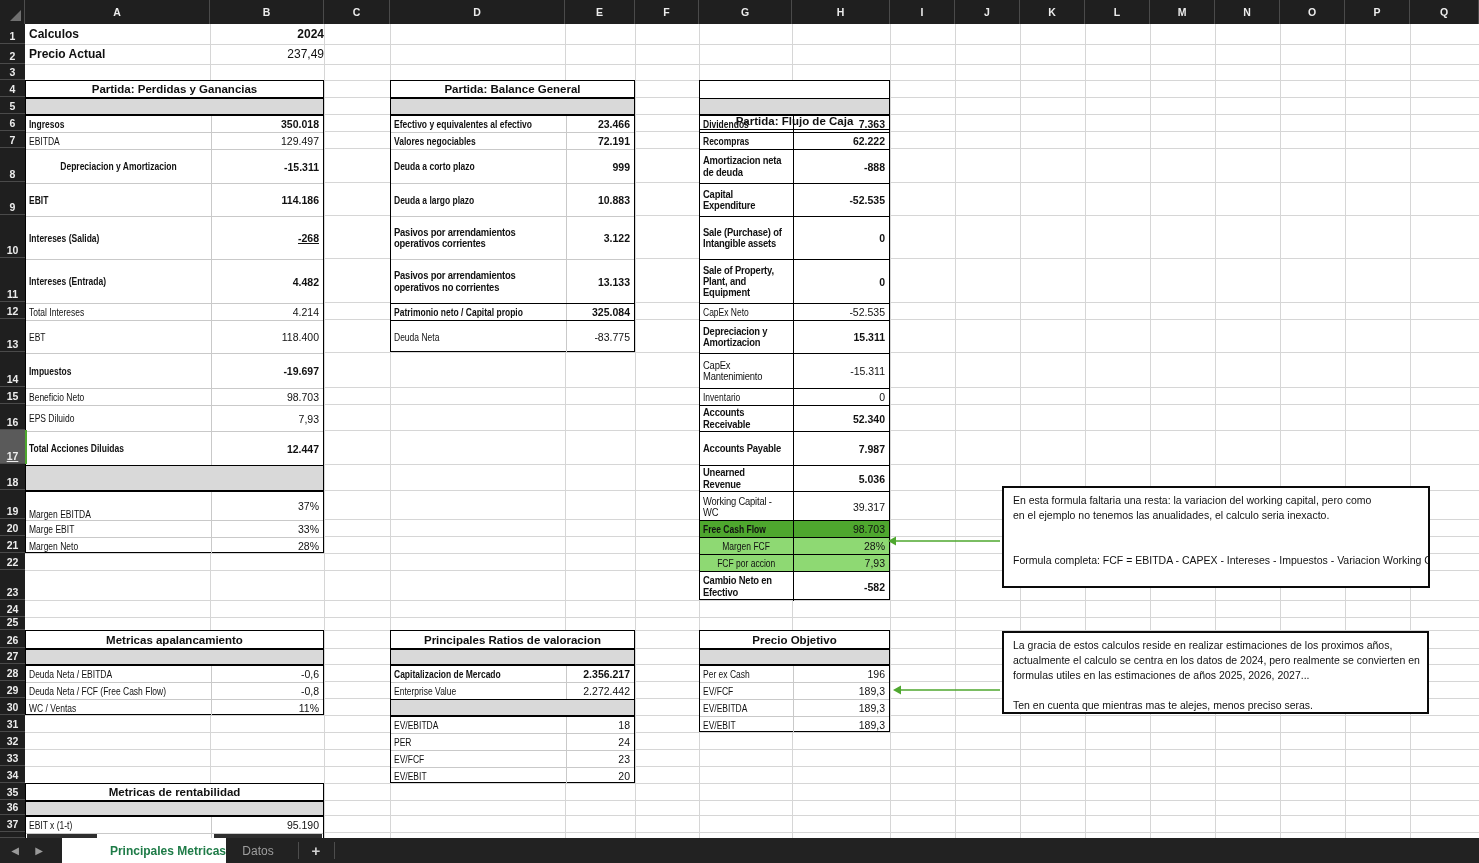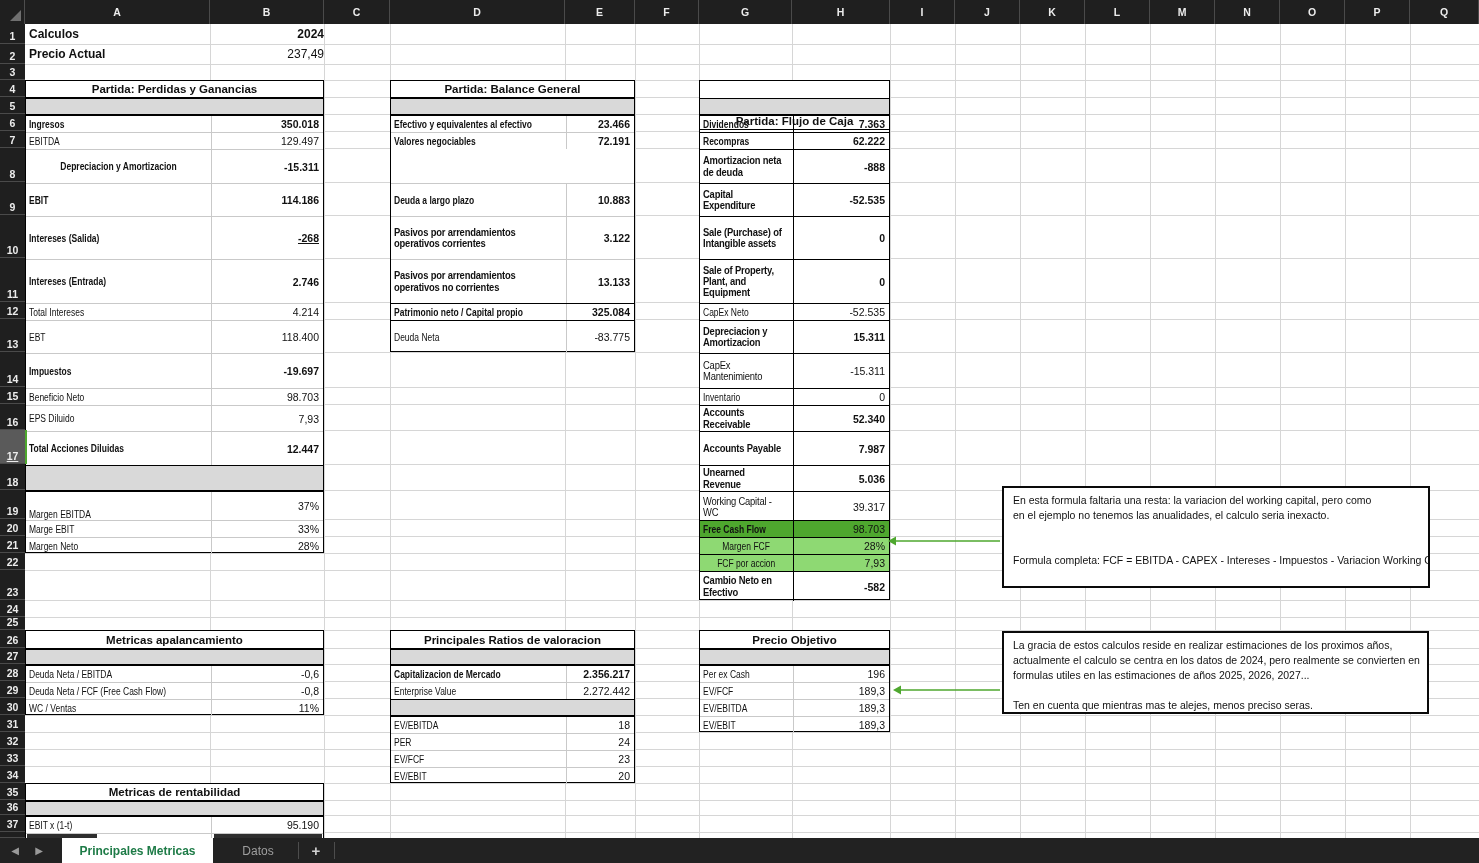--- a/index.html
+++ b/index.html
@@ -152,21 +152,21 @@
         <div class="trow" style="top: 135px; height: 43px; border-top: 1px solid rgb(201, 201, 201);">
           <div class="tcell tlabel bold" style="width: 185px;">
             <span class="lbl">Intereses (Salida)</span>
           </div>
           <div class="tcell tvalue bold" style="border-left: 1px solid rgb(201, 201, 201); text-decoration: underline;">-268</div>
         </div>
         <div class="trow" style="top: 178px; height: 44px; border-top: 1px solid rgb(201, 201, 201);">
           <div class="tcell tlabel bold" style="width: 185px;">
             <span class="lbl">Intereses (Entrada)</span>
           </div>
-          <div class="tcell tvalue bold" style="border-left: 1px solid rgb(201, 201, 201);">2.746</div>
+          <div class="tcell tvalue bold" style="border-left: 1px solid rgb(201, 201, 201);">4.482</div>
         </div>
         <div class="trow" style="top: 222px; height: 17px; border-top: 1px solid rgb(201, 201, 201);">
           <div class="tcell tlabel" style="width: 185px;">
             <span class="lbl">Total Intereses</span>
           </div>
           <div class="tcell tvalue" style="border-left: 1px solid rgb(201, 201, 201);">4.214</div>
         </div>
         <div class="trow" style="top: 239px; height: 33px; border-top: 1px solid rgb(201, 201, 201);">
           <div class="tcell tlabel" style="width: 185px;">
             <span class="lbl">EBT</span>
@@ -224,20 +224,26 @@
           <div class="tcell tlabel bold" style="width: 175px;">
             <span class="lbl">Efectivo y equivalentes al efectivo</span>
           </div>
           <div class="tcell tvalue bold" style="border-left: 1px solid rgb(201, 201, 201);">23.466</div>
         </div>
         <div class="trow" style="top: 51px; height: 17px; border-top: 1px solid rgb(201, 201, 201);">
           <div class="tcell tlabel bold" style="width: 175px;">
             <span class="lbl">Valores negociables</span>
           </div>
           <div class="tcell tvalue bold" style="border-left: 1px solid rgb(201, 201, 201);">72.191</div>
+        </div>
+        <div class="trow" style="top: 68px; height: 34px; border-top: 1px solid rgb(201, 201, 201);">
+          <div class="tcell tlabel bold" style="width: 175px;">
+            <span class="lbl">Deuda a corto plazo</span>
+          </div>
+          <div class="tcell tvalue bold" style="border-left: 1px solid rgb(201, 201, 201);">999</div>
         </div>
         <div class="trow" style="top: 102px; height: 33px; border-top: 1px solid rgb(201, 201, 201);">
           <div class="tcell tlabel bold" style="width: 175px;">
             <span class="lbl">Deuda a largo plazo</span>
           </div>
           <div class="tcell tvalue bold" style="border-left: 1px solid rgb(201, 201, 201);">10.883</div>
         </div>
         <div class="trow" style="top: 135px; height: 43px; border-top: 1px solid rgb(201, 201, 201);">
           <div class="tcell tlabel bold" style="width: 175px;">
             <span class="lblw">Pasivos por arrendamientos operativos corrientes</span>
@@ -569,21 +575,21 @@
       <div class="rowhdr" style="top: 742px; height: 17px;">34</div>
       <div class="rowhdr" style="top: 759px; height: 17px;">35</div>
       <div class="rowhdr" style="top: 776px; height: 15px;">36</div>
       <div class="rowhdr" style="top: 791px; height: 17px;">37</div>
       <div class="rowhdr" style="top: 808px; height: 6px;"></div>
     </div>
 
   <div id="tabbar">
     <div class="navarrow" style="left:4px;">◀</div>
     <div class="navarrow" style="left:28px;">▶</div>
-    <div class="sheettab active" style="left:62px;width:151px;">
+    <div class="sheettab active" style="left:62px;width:164px;justify-content:flex-end;">
       <span id="tab0lbl" style="color: rgb(30, 123, 71);">Principales Metricas</span>
     </div>
     <div class="sheettab" style="left:218px;width:80px;color:#9e9e9e;">
       <span>Datos</span>
     </div>
     <div class="tabsep" style="left:298px;"></div>
     <div id="addsheet" style="left:299px;width:34px;">+</div>
     <div class="tabsep" style="left:334px;"></div>
   </div>
 </div>

